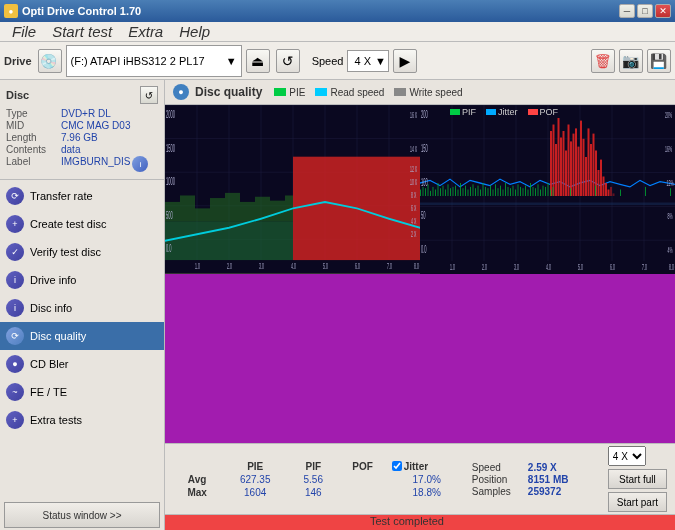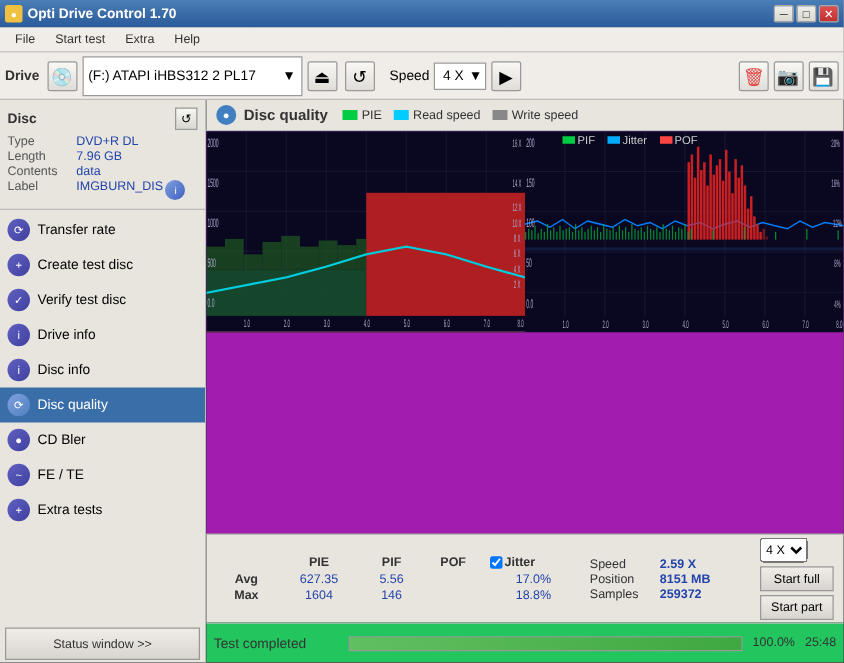--- a/index.html
+++ b/index.html
@@ -10,21 +10,21 @@
     .titlebar-title { color: white; font-size: 11px; font-weight: bold; display: flex; align-items: center; gap: 4px; }
     .titlebar-icon { width: 14px; height: 14px; background: #f0c040; border-radius: 2px; display: inline-flex; align-items: center; justify-content: center; font-size: 8px; }
     .titlebar-buttons { display: flex; gap: 2px; }
     .titlebar-btn { width: 16px; height: 14px; border: 1px solid #aaa; border-radius: 2px; display: flex; align-items: center; justify-content: center; font-size: 9px; cursor: pointer; color: #333; }
     .titlebar-btn.minimize { background: linear-gradient(to bottom, #f0f0e8, #d8d8d0); }
     .titlebar-btn.maximize { background: linear-gradient(to bottom, #f0f0e8, #d8d8d0); }
     .titlebar-btn.close { background: linear-gradient(to bottom, #e05050, #c03030); color: white; }
 
     
     .menubar { background: #f0ede8; height: 20px; display: flex; align-items: center; border-bottom: 1px solid #bbb; padding: 0 4px; }
-    .menu-item { padding: 2px 8px; font-size: 10px; cursor: pointer; color: #333; }
+    .menu-item { padding: 2px 8px; font-size: 15px; cursor: pointer; color: #333; font-style: italic; }
 
     
     .toolbar { background: #f0ede8; height: 38px; border-bottom: 1px solid #bbb; display: flex; align-items: center; padding: 2px 4px; gap: 4px; }
     .toolbar-label { font-size: 11px; color: #333; font-weight: bold; margin-right: 2px; }
     .drive-select { height: 32px; background: white; border: 1px solid #999; display: flex; align-items: center; padding: 0 4px; font-size: 11px; flex: 1; max-width: 280px; }
     .toolbar-icon-btn { width: 24px; height: 24px; background: linear-gradient(to bottom, #f8f8f4, #e0ddd8); border: 1px solid #999; border-radius: 2px; display: flex; align-items: center; justify-content: center; cursor: pointer; font-size: 14px; }
     .speed-label { font-size: 11px; margin-left: 8px; }
 
     
     .main { display: flex; height: calc(530px - 80px); }
@@ -67,21 +67,21 @@
 
     
     .stats-footer { background: #e8e4de; border-top: 1px solid #bbb; padding: 2px 8px; }
     .stats-table { width: 100%; border-collapse: collapse; font-size: 10px; }
     .stats-table th { color: #333; text-align: center; padding: 1px 4px; font-weight: bold; }
     .stats-table td { color: #2244aa; text-align: center; padding: 1px 4px; }
     .stats-table td.label { color: #333; text-align: center; font-weight: bold; }
     .start-btn { height: 20px; background: linear-gradient(to bottom, #f0ede8, #d8d5d0); border: 1px solid #999; padding: 0 8px; font-size: 10px; cursor: pointer; }
 
     
-    .progress-bar-container { height: 32px; background: #22c55e; border-top: 1px solid #bbb; display: flex; align-items: center; padding: 0 6px; gap: 8px; }
+    .progress-bar-container { height: 16px; background: #ef4444; border-top: 1px solid #bbb; display: flex; align-items: center; padding: 0 6px; gap: 8px; flex-direction: column; }
     .progress-track { flex: 1; height: 12px; background: #d0ccc5; border: 1px solid #999; }
     .progress-fill { height: 100%; background: linear-gradient(to right, #60c060, #40a840); }
     .progress-text { font-size: 10px; color: #333; min-width: 32px; }
     .progress-time { font-size: 10px; color: #333; }
     .status-completed { font-size: 11px; color: #333; min-width: 100px; }
     select { font-size: 10px; }
   </style>
 </head>
 <body>
 
@@ -130,20 +130,24 @@
   <div class="sidebar">
 
     <div class="disc-info">
       <div class="disc-header">
         <span class="disc-title">Disc</span>
         <div class="disc-refresh">↺</div>
       </div>
       <div class="disc-row">
         <span class="disc-key">Type</span>
         <span class="disc-val">DVD+R DL</span>
+      </div>
+      <div class="disc-row">
+        <span class="disc-key">MID</span>
+        <span class="disc-val">CMC MAG D03</span>
       </div>
       <div class="disc-row">
         <span class="disc-key">Length</span>
         <span class="disc-val">7.96 GB</span>
       </div>
       <div class="disc-row">
         <span class="disc-key">Contents</span>
         <span class="disc-val">data</span>
       </div>
       <div class="disc-row">

